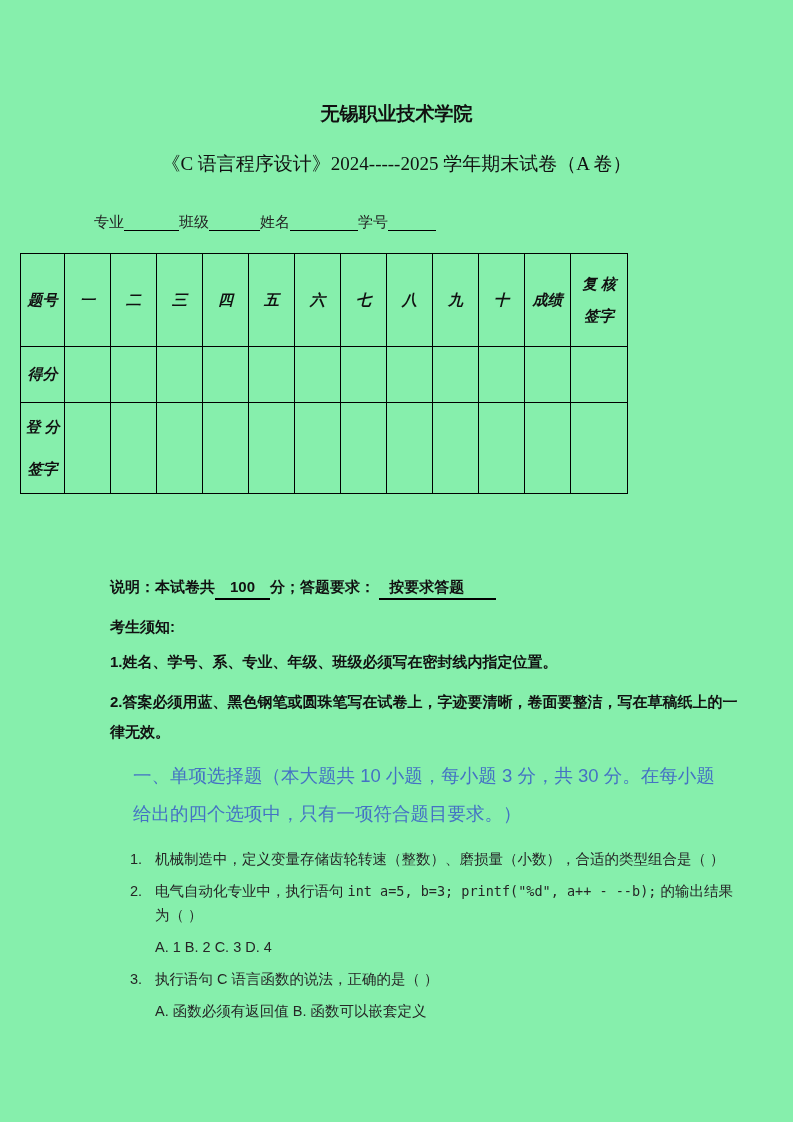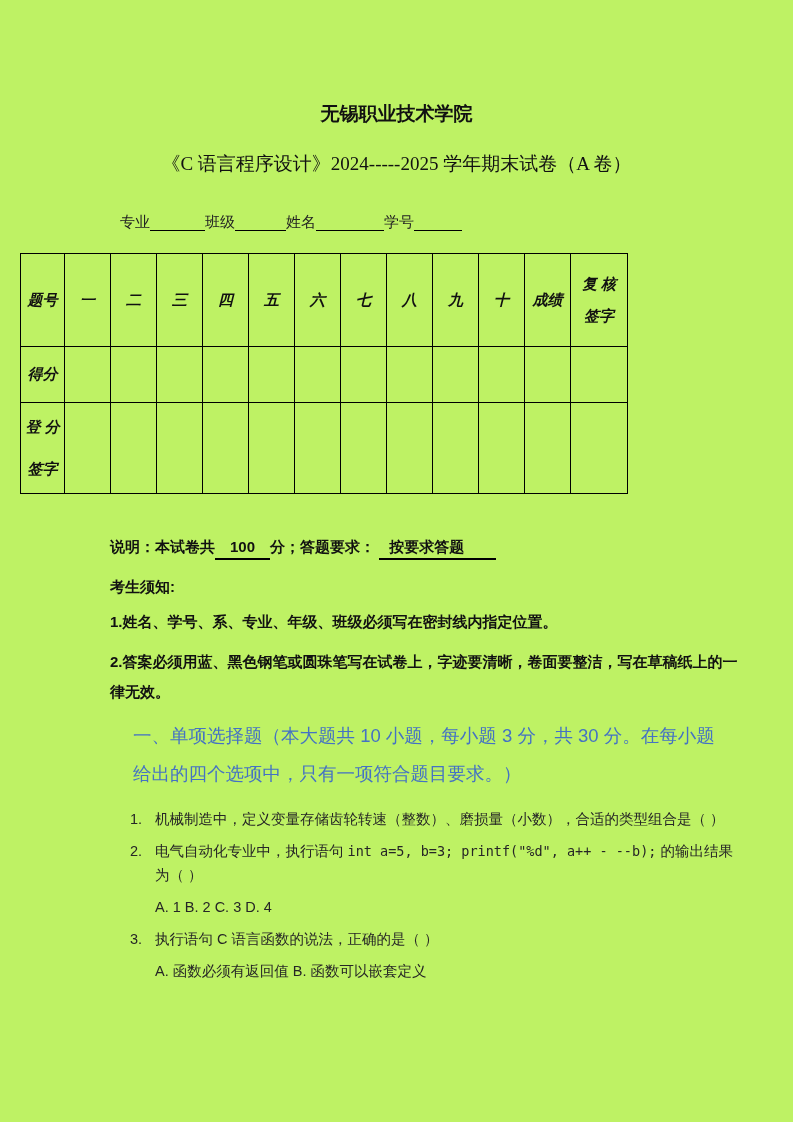--- a/index.html
+++ b/index.html
@@ -2,21 +2,21 @@
 <html><head>
 <meta charset="utf-8">
 <style>
   * { box-sizing: border-box; }
   html, body { margin: 0; padding: 0; background: #ffffff; }
   .page {
     position: relative;
     width: 793px;
     height: 1122px;
     margin: 0 auto;
-    background: #bef264;
+    background: #86efac;
     overflow: hidden;
     font-family: "Liberation Sans", sans-serif;
     color: #1a1a1a;
     padding-top: 102px;
   }
   
   .school-title {
     margin: 0;
     text-align: center;
     font-family: "Liberation Serif", serif;
@@ -29,21 +29,21 @@
     margin: 27px 0 0 0;
     text-align: center;
     font-family: "Liberation Serif", serif;
     font-size: 19px;
     font-weight: normal;
     line-height: 23px;
     color: #111;
   }
   
   .student-line {
-    margin: 38px 0 0 120px;
+    margin: 38px 0 0 94px;
     font-size: 15px;
     line-height: 18px;
     color: #222;
     white-space: nowrap;
   }
   .student-field { display: inline-block; }
   .blank {
     display: inline-block;
     border-bottom: 1.5px solid #000;
     height: 15px;
@@ -81,20 +81,21 @@
     margin: 42px 0 0 110px;
     font-size: 15px;
     font-weight: bold;
     line-height: 22px;
     color: #111;
   }
   .u-points {
     display: inline-block;
     border-bottom: 2px solid #000;
     padding: 0 15px;
+    margin-top: 40px;
   }
   .u-req {
     display: inline-block;
     border-bottom: 2px solid #000;
     padding: 0 32px 0 10px;
   }
   .notice-head {
     margin: 18px 0 8px 110px;
     font-size: 15px;
     font-weight: bold;

